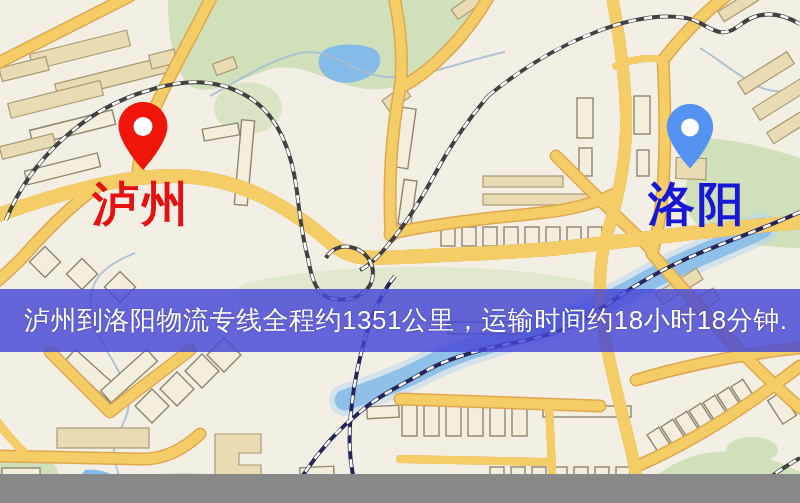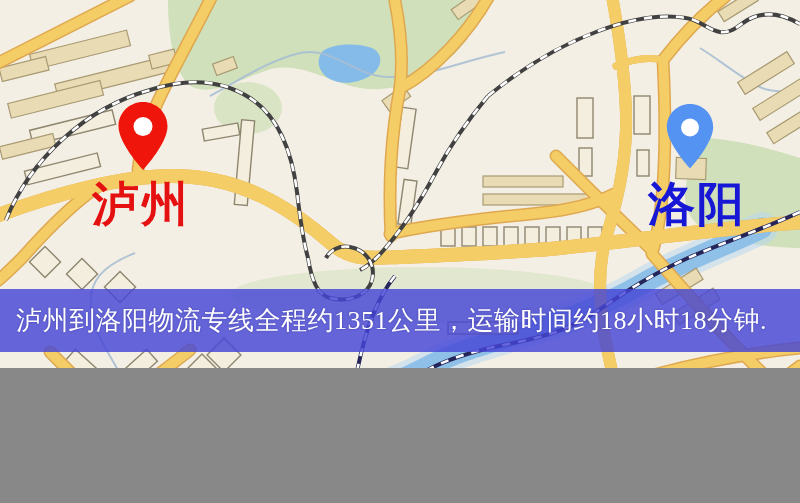--- a/index.html
+++ b/index.html
@@ -1,39 +1,39 @@
 <!DOCTYPE html>
 <html><head>
 <meta charset="utf-8">
 <style>
   html,body{margin:0;padding:0;background:#888;}
   .stage{
-    position:relative;width:800px;height:368px;overflow:hidden;
-    font-family:Liberation Serif, serif;
+    position:relative;width:800px;height:474px;overflow:hidden;
+    font-family:Liberation Sans, sans-serif;
     background:#3b82f6;
   }
   .stage svg{position:absolute;left:0;top:0;display:block;}
   
   .bldg{fill:#e9dcb4;stroke:#a89a72;stroke-width:1.2;}
   .bldg2{fill:#f3eedd;stroke:#8f8670;stroke-width:1.4;}
   .rc{fill:none;stroke:#dfa850;stroke-linecap:round;stroke-linejoin:round;}
   .rf{fill:none;stroke:#f4cd66;stroke-linecap:round;stroke-linejoin:round;}
   .railc{fill:none;stroke:#414141;stroke-width:4;stroke-linecap:butt;}
   .raild{fill:none;stroke:#ffffff;stroke-width:2.6;stroke-dasharray:8 8;}
   .railc2{fill:none;stroke:#25255a;stroke-width:4;}
   .stream{fill:none;stroke:#a9bfd3;stroke-width:2;opacity:.9;}
   .park{fill:#cfe0ba;}
   .water{fill:#85bbe8;}
   .city-label{font-size:47px;font-weight:600;letter-spacing:2px;}
   
   .banner{
     position:absolute;left:0;top:289px;width:800px;height:63px;
     background:rgba(70,70,214,0.82);
     display:flex;align-items:center;
-    box-sizing:border-box;padding-left:16px;
+    box-sizing:border-box;padding-left:24px;
   }
   .banner span{
     color:#fff;font-size:26px;letter-spacing:.5px;white-space:nowrap;
     text-shadow:0 0 2px rgba(40,40,140,.6);
   }
 </style>
 </head>
 <body>
 
 <div class="stage">

